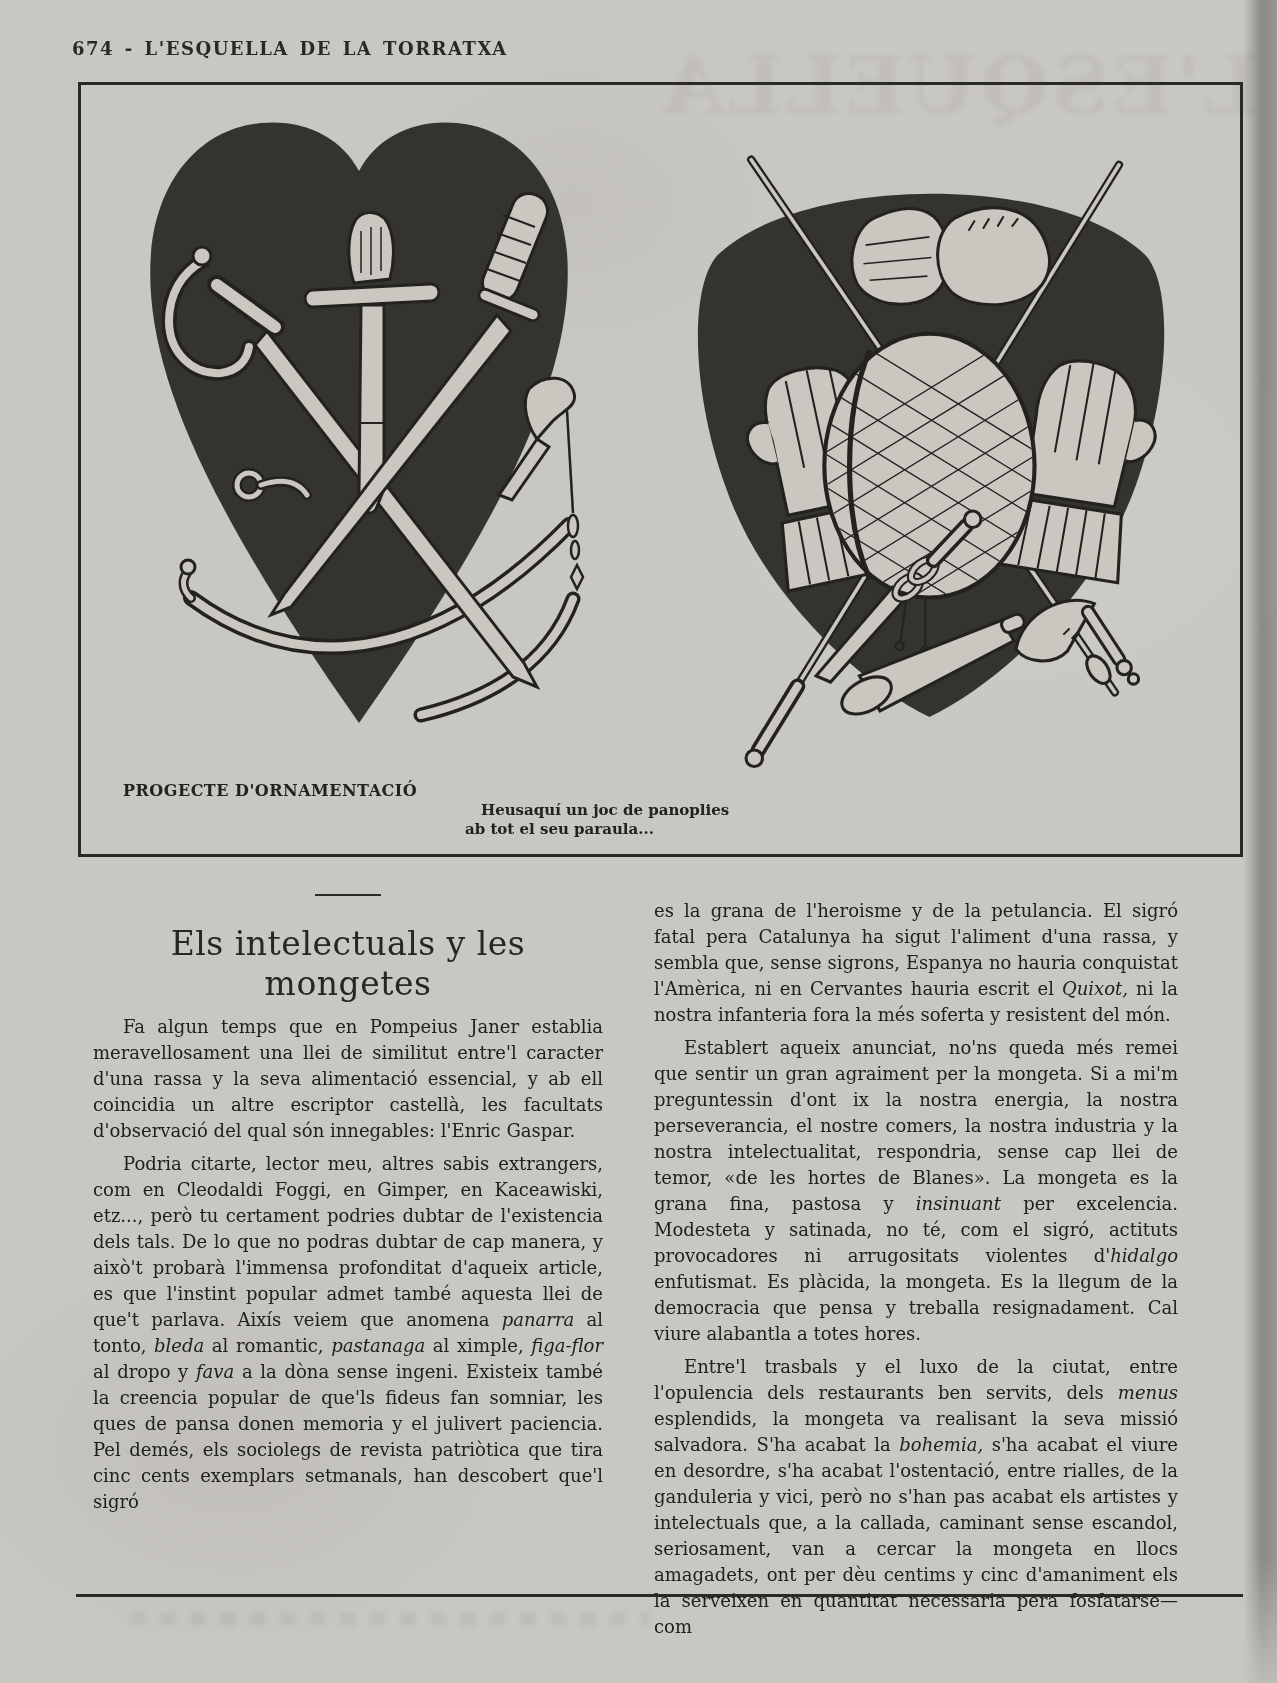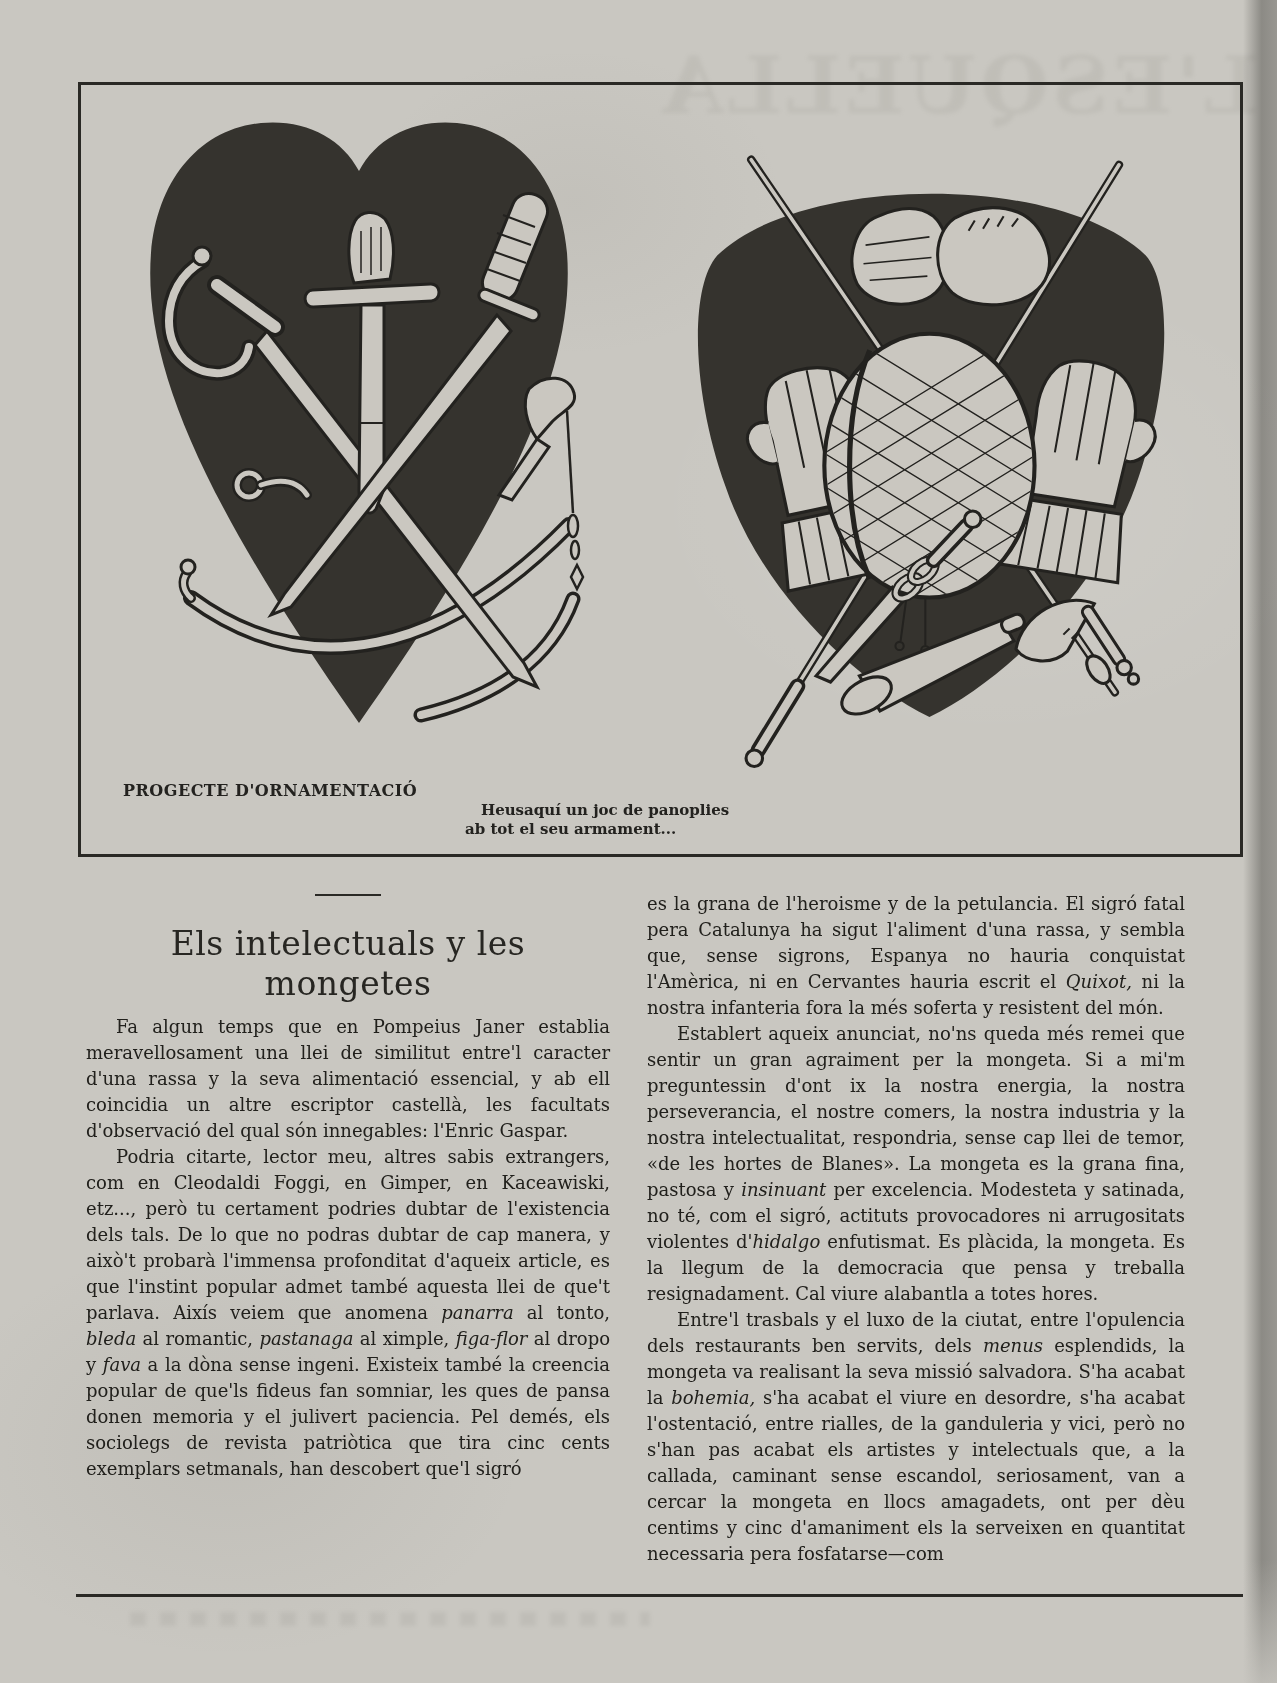--- a/index.html
+++ b/index.html
@@ -48,41 +48,42 @@
   .col-right{left:647px;top:891px;width:538px;}
   .art-title{
     text-align:center;font-size:44px;letter-spacing:8px;line-height:52px;color:#2a2925;
     margin:0 0 0 0;font-weight:normal;
   }
   .title-rule{width:66px;height:2px;background:#2a2925;margin:22px auto 0 auto;}
   .art-subtitle{
     text-align:center;font-size:33px;letter-spacing:.5px;line-height:40px;color:#272622;
     margin:28px 0 10px 0;font-weight:normal;
   }
-  .col p.col-p{margin:0;text-indent:30px;}
+  .col p.col-p{margin:7px;text-indent:30px;}
   .col p.col-p.noindent{text-indent:0;}
   .it{font-style:italic;}
   
   .bottom-rule{position:absolute;left:76px;top:1594px;width:1167px;height:3px;background:#2a2925;}
   .edge-shadow{
     position:absolute;right:0;top:0;width:34px;height:1683px;
     background:linear-gradient(to right, rgba(40,39,35,0), rgba(40,39,35,.38) 55%, rgba(40,39,35,.30));
   }
   .edge-shadow-bottomfade{
     position:absolute;right:0;top:1560px;width:34px;height:123px;
     background:linear-gradient(to bottom, rgba(201,199,193,0), rgba(201,199,193,.8));
   }
 </style>
 </head>
 <body>
 
 <div id="page">
 
   <div class="ghost-top">L'ESQUELLA</div>
 
+  <div class="masthead">674 - L'ESQUELLA DE LA TORRATXA</div>
 
   <div class="frame">
 
     <svg class="panoply-left" width="520" height="660" viewBox="0 0 520 660">
       <path d="M260,78 C242,44 205,26 162,30 C100,36 58,88 52,160 C44,266 98,400 260,630
                C422,400 476,266 468,160 C462,88 420,36 358,30 C315,26 278,44 260,78 Z" fill="#35332e"></path>
       <g stroke-linecap="round" stroke-linejoin="round" fill="none">
 
         <g>
           <path d="M92,505 C210,592 345,560 470,432" stroke="#23221f" stroke-width="16"></path>
@@ -217,21 +218,21 @@
         <path d="M422,494 L452,540" stroke="#cac7c0" stroke-width="8" stroke-linecap="round"></path>
         <circle cx="457" cy="548" r="7" fill="#cac7c0" stroke="#23221f" stroke-width="3"></circle>
         <circle cx="466" cy="559" r="5" fill="none" stroke="#23221f" stroke-width="3"></circle>
       </g>
     </svg>
 
     <div class="cap-project">PROGECTE D'ORNAMENTACIÓ</div>
 
     <div class="cap-pan">
       <div class="l1">Heusaquí un joc de panoplies</div>
-      <div class="l2">ab tot el seu armament...</div>
+      <div class="l2">ab tot el seu paraula...</div>
     </div>
   </div>
 
   <div class="col col-left">
     <div class="title-rule"></div>
     <h2 class="art-subtitle">Els intelectuals y les mongetes</h2>
     <div>
         <p class="col-p"><span>Fa algun temps que en Pompeius Janer establia meravellosament una llei de similitut entre'l caracter d'una rassa y la seva alimentació essencial, y ab ell coincidia un altre escriptor castellà, les facultats d'observació del qual són innegables: l'Enric Gaspar.</span></p>
         <p class="col-p"><span>Podria citarte, lector meu, altres sabis extrangers, com en Cleodaldi Foggi, en Gimper, en Kaceawiski, etz..., però tu certament podries dubtar de l'existencia dels tals. De lo que no podras dubtar de cap manera, y això't probarà l'immensa profonditat d'aqueix article, es que l'instint popular admet també aquesta llei de que't parlava. Aixís veiem que anomena </span><span class="it">panarra</span><span> al tonto, </span><span class="it">bleda</span><span> al romantic, </span><span class="it">pastanaga</span><span> al ximple, </span><span class="it">figa-flor</span><span> al dropo y </span><span class="it">fava</span><span> a la dòna sense ingeni. Existeix també la creencia popular de que'ls fideus fan somniar, les ques de pansa donen memoria y el julivert paciencia. Pel demés, els sociolegs de revista patriòtica que tira cinc cents exemplars setmanals, han descobert que'l sigró</span></p>
       </div>

